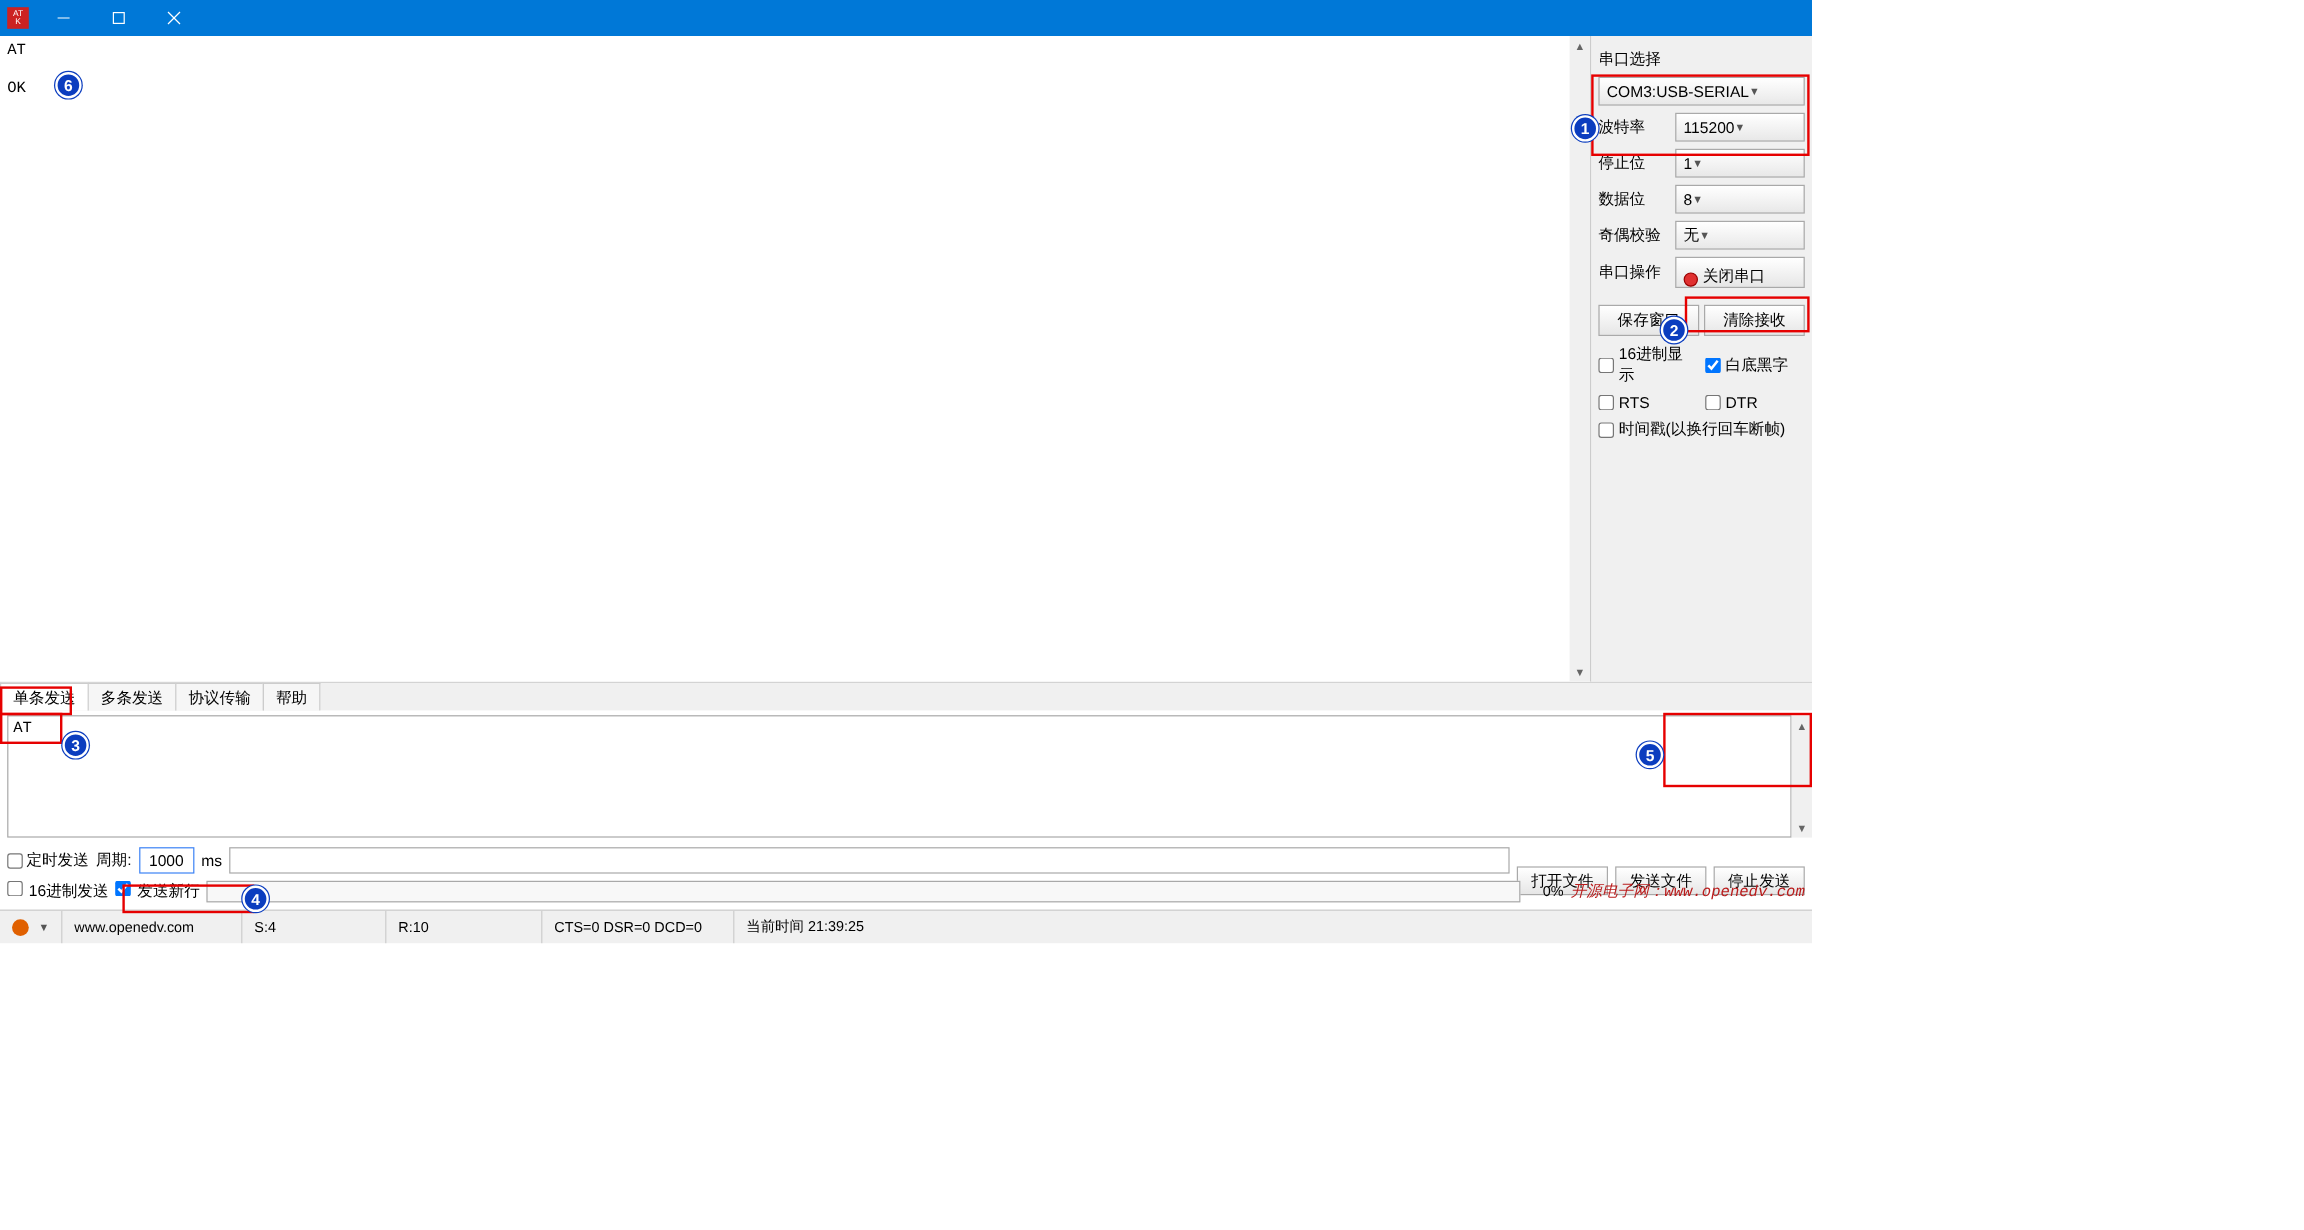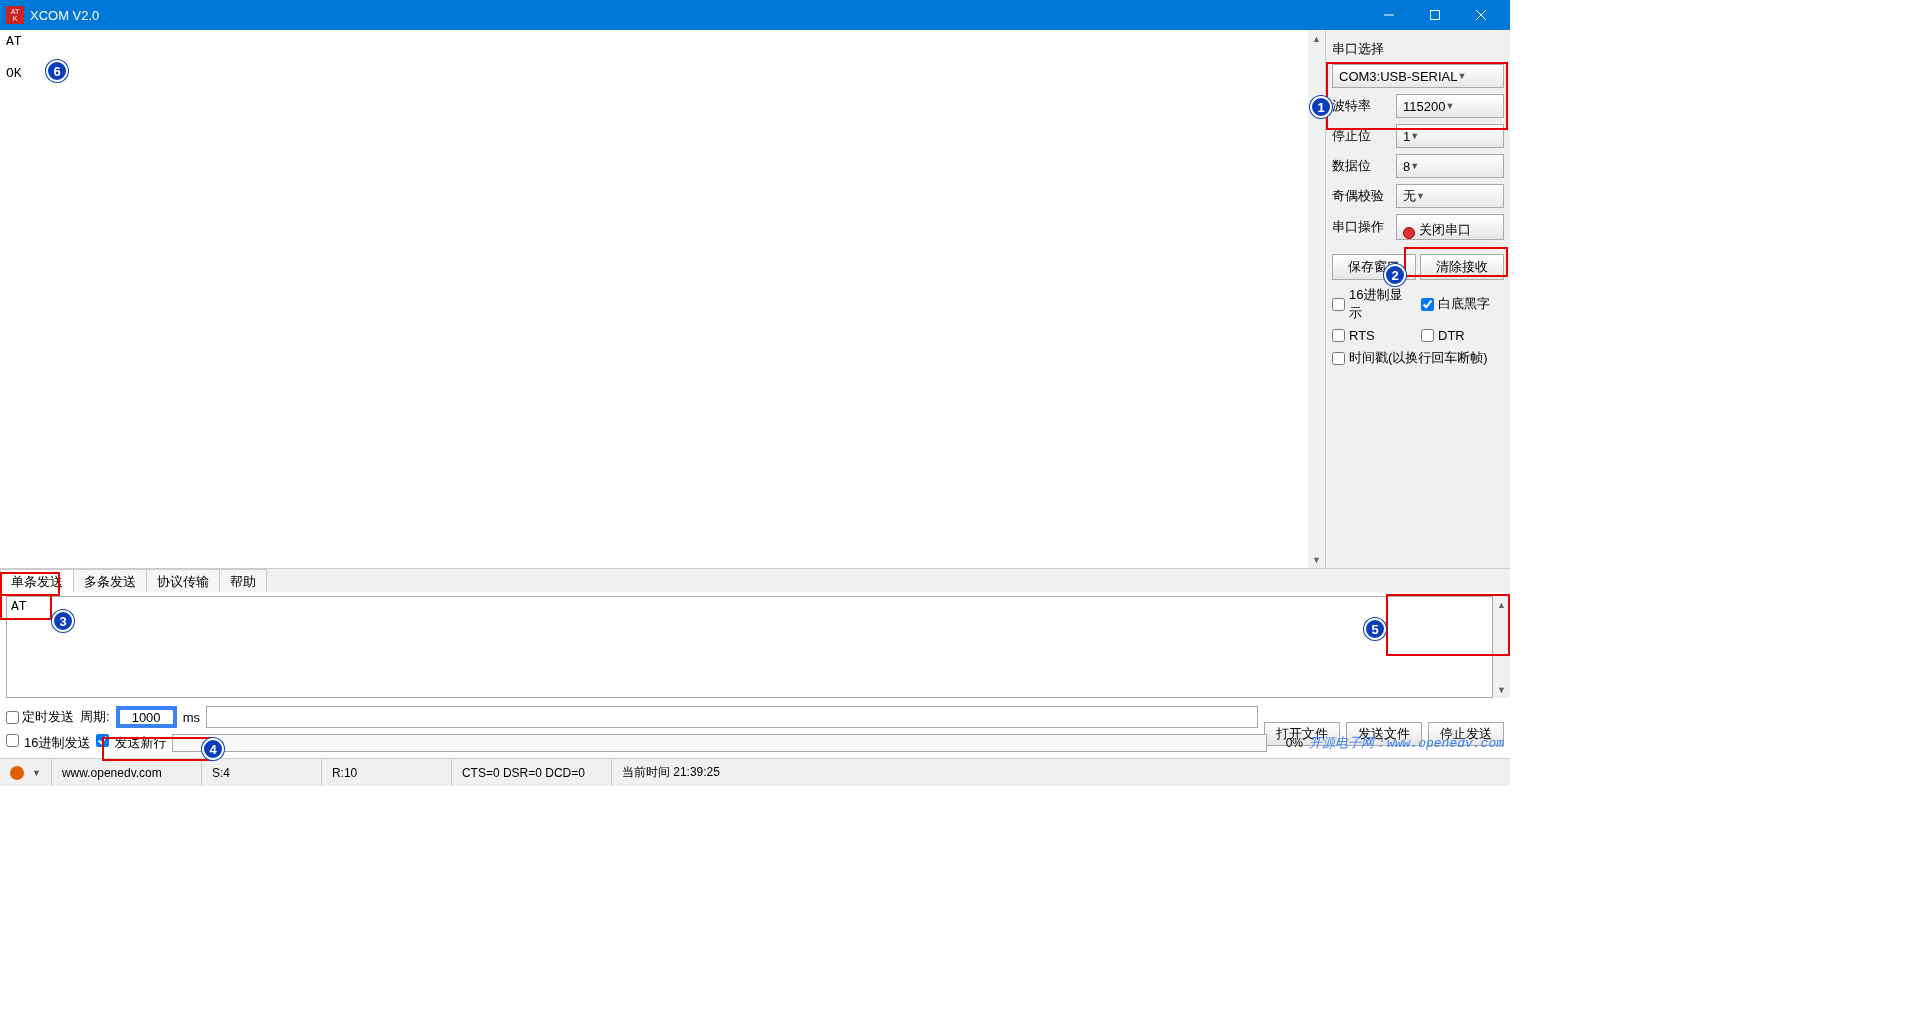--- a/index.html
+++ b/index.html
@@ -53,43 +53,42 @@
 .send-text{flex:1;border:1px solid #a9a9a9;margin:4px 0 4px 6px;font-family:"Courier New",monospace;font-size:13px;padding:2px 4px;resize:none;position:relative;}
 .send-scrollcol{width:17px;background:#f0f0f0;margin:4px 0;position:relative;}
 .send-scrollcol .thumb-up{position:absolute;top:0;width:17px;height:17px;display:flex;align-items:center;justify-content:center;color:#666;font-size:9px;}
 .send-scrollcol .thumb-down{position:absolute;bottom:0;width:17px;height:17px;display:flex;align-items:center;justify-content:center;color:#666;font-size:9px;}
 .send-btns{width:96px;padding:4px 6px 4px 6px;display:flex;flex-direction:column;gap:30px;}
 .send-btns .side-btn{height:30px;}
 
 
 .opts{display:flex;align-items:center;gap:6px;padding:2px 6px;height:30px;}
 .opts .chk{display:flex;align-items:center;gap:3px;font-size:13px;}
-.opts .periodbox{width:61px;height:22px;border:4px solid #3b82f6;text-align:center;}
+.opts .periodbox{width:46px;height:22px;border:1px solid #3b82f6;text-align:center;}
 .opts .path-input{flex:1;height:22px;border:1px solid #a9a9a9;background:#fff;}
 .opts .side-btn{width:76px;height:24px;margin-top:33px;}
 
 
 .opts2{display:flex;align-items:center;gap:6px;padding:0 6px 4px 6px;height:26px;}
 .opts2 .chk{display:flex;align-items:flex-start;gap:5px;font-size:13px;}
 .opts2 .progress{flex:1;height:18px;border:1px solid #a9a9a9;background:#f8f8f8;}
 .opts2 .pct{width:30px;text-align:right;font-size:12px;}
-.opts2 .link{color:#3b82f6;font-family:"Courier New",monospace;font-size:13px;font-style:italic;}
+.opts2 .link{color:#b91c1c;font-family:"Courier New",monospace;font-size:13px;font-style:italic;}
 
 
 .status{display:flex;align-items:center;border-top:1px solid #ccc;height:28px;background:#f0f0f0;}
 .status .cell{padding:0 10px;border-right:1px solid #ccc;height:100%;display:flex;align-items:center;font-size:12px;}
 .status .orb{width:14px;height:14px;border-radius:50%;background:#e06000;margin-right:4px;}
 .status .dd{font-size:9px;color:#555;}
 </style>
 </head>
 <body>
 
 <div class="titlebar">
   <div class="logo">AT<br>K</div>
-  <div class="title">XCOM V2.0</div>
   <div class="win-btns">
     <div class="win-btn">
         <svg viewBox="0 0 12 12">
           <line x1="1" y1="6" x2="11" y2="6" stroke="#fff" stroke-width="1"></line>
         </svg>
       </div>
     <div class="win-btn">
         <svg viewBox="0 0 12 12">
           <rect x="1.5" y="1.5" width="9" height="9" fill="none" stroke="#fff" stroke-width="1"></rect>
         </svg>

